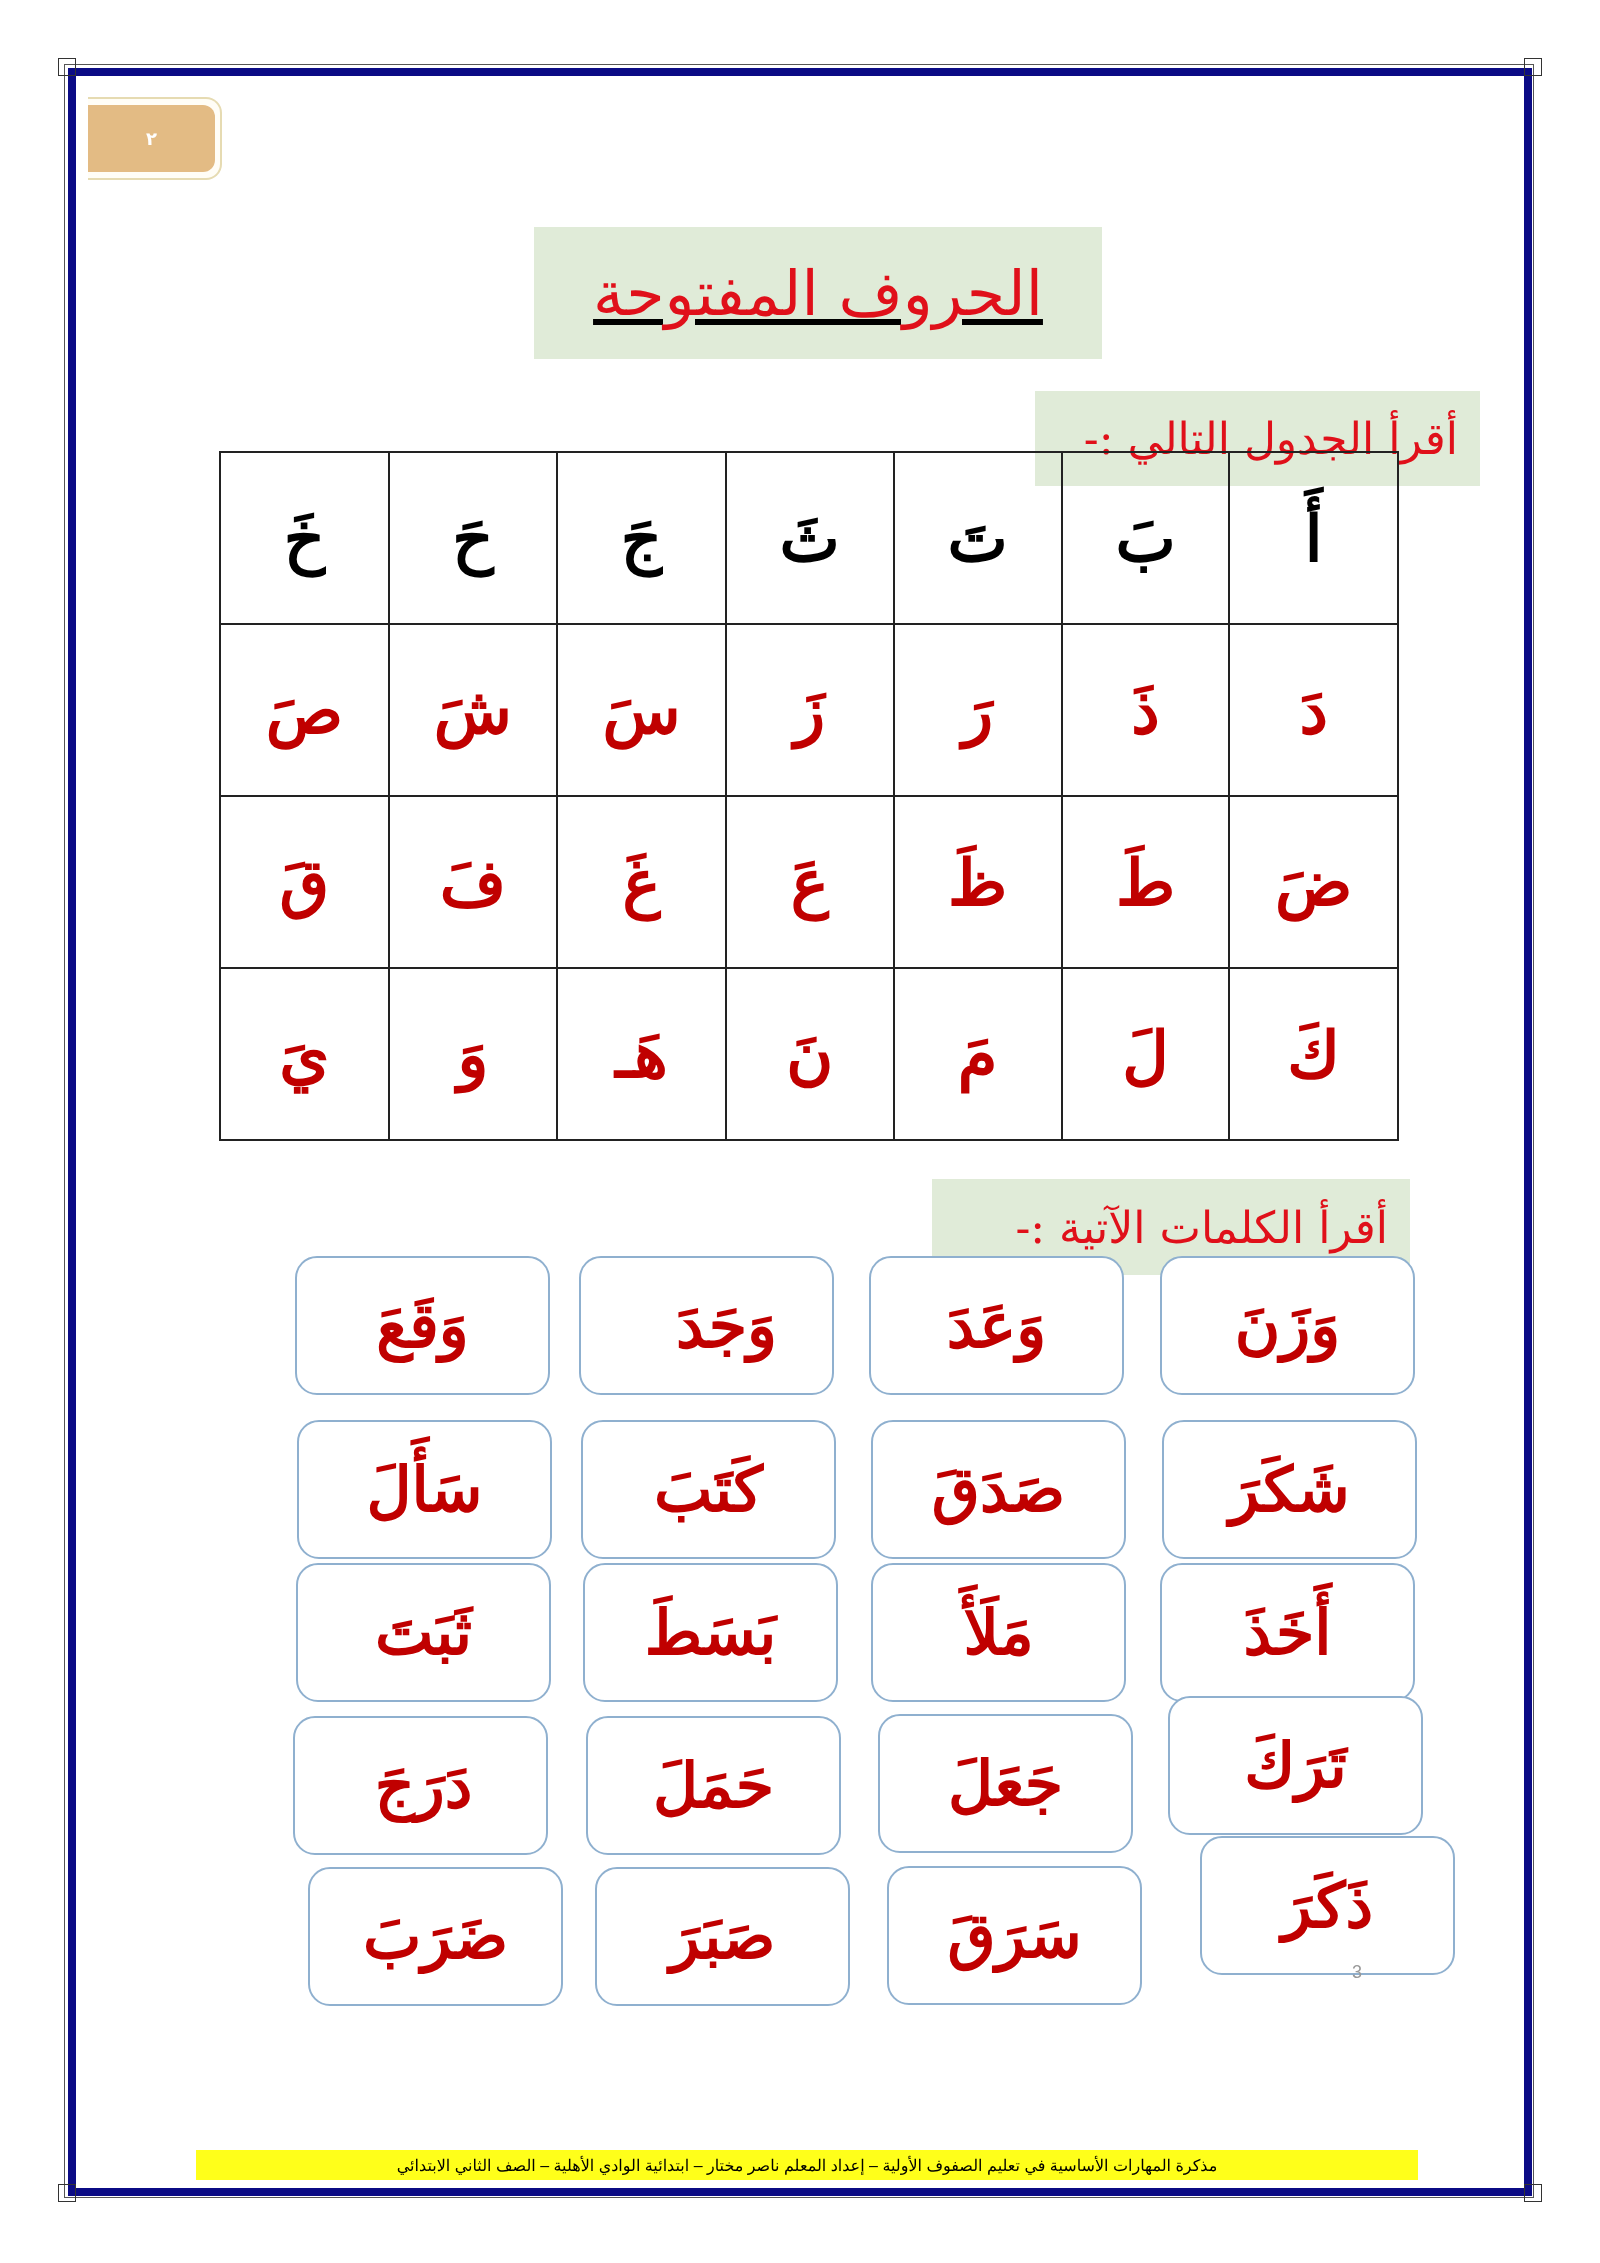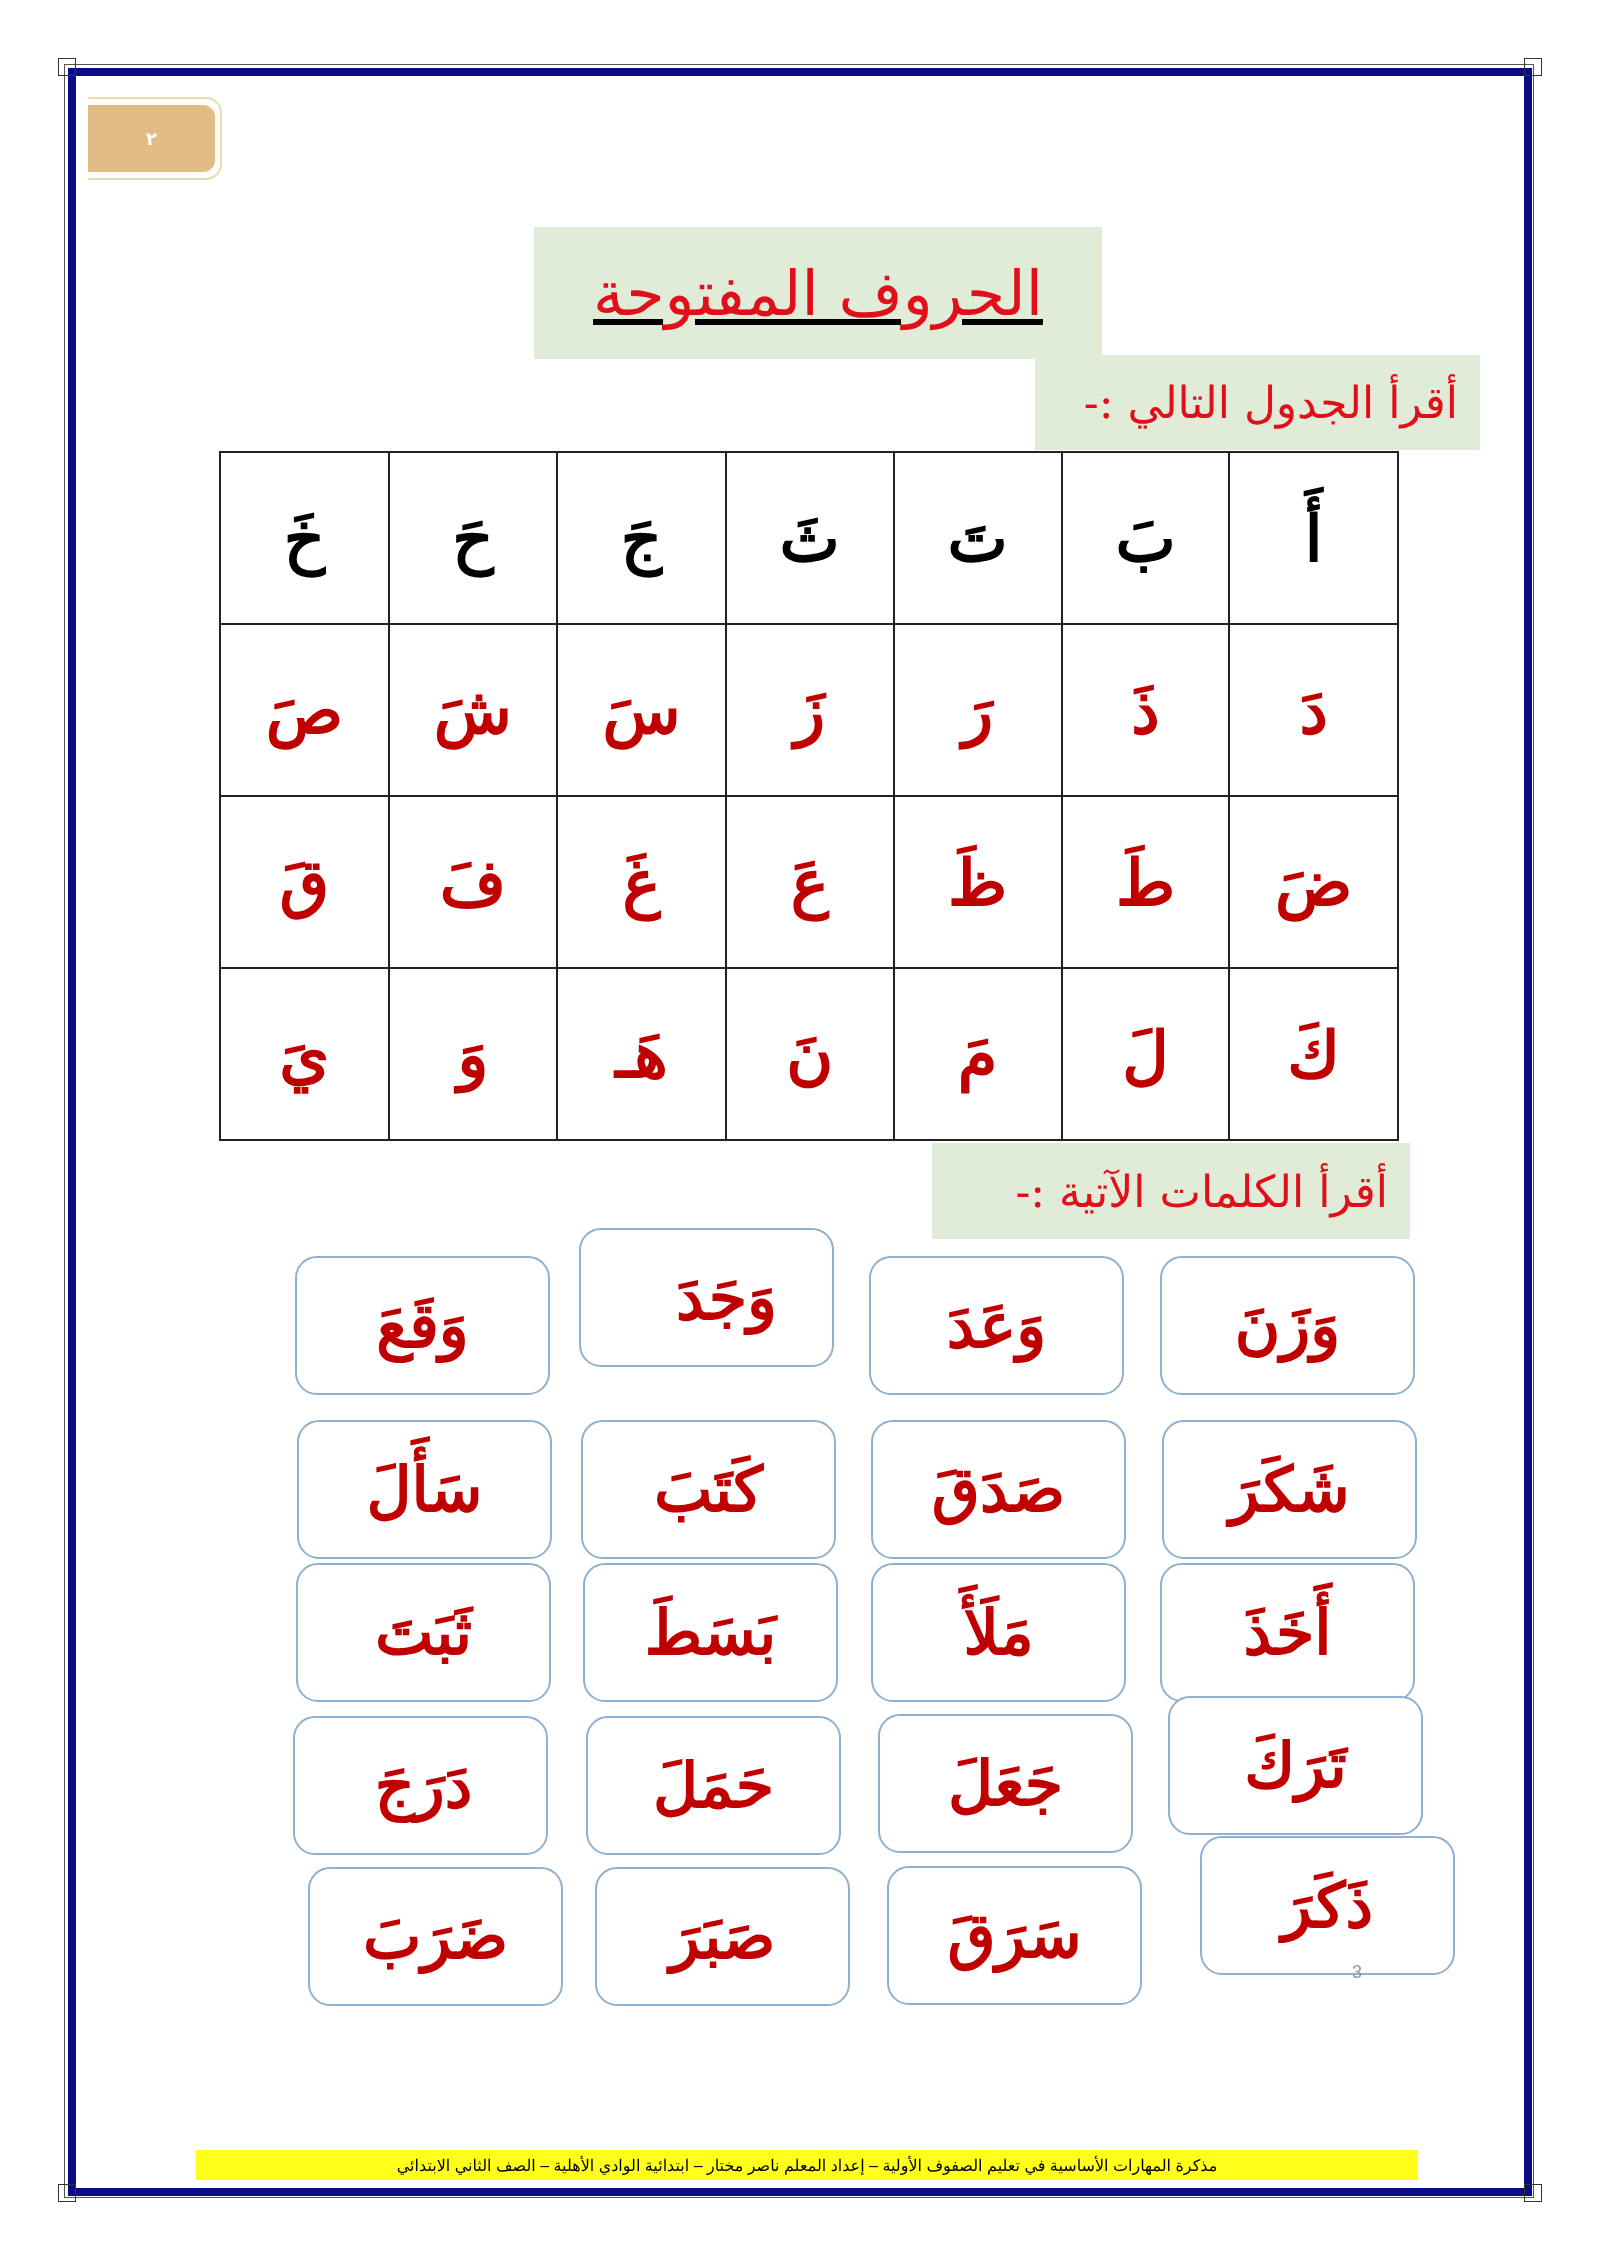--- a/index.html
+++ b/index.html
@@ -11,21 +11,21 @@
                 border:8px solid #0b0b85; box-sizing:border-box; }
   .corner { position:absolute; width:18px; height:18px; border:1.5px solid #333; box-sizing:border-box; }
   .badge-outer { position:absolute; left:88px; top:97px; width:134px; height:83px;
                  border:2px solid #e6dbb2; border-left:none; border-radius:0 16px 16px 0; box-sizing:border-box; background:#fffdf6; }
   .badge-inner { position:absolute; left:88px; top:105px; width:127px; height:67px;
                  background:#e3bb84; border-radius:0 12px 12px 0; display:flex; align-items:center; justify-content:center;
                  color:#fff; font-weight:bold; font-size:18px; }
   .title-box { position:absolute; left:534px; top:227px; width:568px; height:132px; background:#e0ebd8;
                display:flex; align-items:center; justify-content:center;text-decoration:underline; }
   .title-box span { color:#e0101a; font-family:"DejaVu Serif", serif; font-size:62px; direction:rtl; }
-  .sub-box { position:absolute; background:#e0ebd8; display:flex; align-items:center; justify-content:flex-end; padding-right:22px; box-sizing:border-box; }
+  .sub-box { position:absolute; background:#e0ebd8; display:flex; align-items:center; justify-content:flex-end; padding-right:22px; box-sizing:border-box;margin-top:36px; }
   .sub-box span { color:#e0101a; font-family:"DejaVu Serif", serif; font-size:44px; direction:rtl; white-space:nowrap; }
   .letters { position:absolute; left:219px; top:451px; width:1180px; height:680px; border-collapse:collapse; direction:rtl; }
   .letters td { border:2px solid #222; width:168px; height:168px; text-align:center; vertical-align:middle;
                 font-family:"DejaVu Serif", serif; font-size:64px; font-weight:bold; color:#c00000; }
   .letters tr.first td { color:#000; }
   .card { position:absolute; width:255px; height:139px; border:2px solid #8fb0cf; border-radius:22px; box-sizing:border-box;
           background:#fff; display:flex; align-items:center; justify-content:center;
           font-family:"DejaVu Serif", serif; font-size:62px; font-weight:bold; color:#c00000; direction:rtl; }
   .card-note { position:absolute; left:1352px; top:1962px; font-family:"Liberation Sans", sans-serif; font-size:18px; color:#999; }
   .footer { position:absolute; left:196px; top:2150px; width:1222px; height:30px; background:#ffff1a;
@@ -95,21 +95,21 @@
   </tr>
 </tbody>
   </table>
 
 <div class="sub-box" style="left:932px;top:1143px;width:478px;height:96px;">
   <span>أقرأ الكلمات الآتية :-</span>
 </div>
 
 <div class="card" style="left:1160px;top:1256px;">وَزَنَ</div>
 <div class="card" style="left:869px;top:1256px;">وَعَدَ</div>
-<div class="card" style="left:579px;top:1228px;padding-left:40px;">وَجَدَ</div>
+<div class="card" style="left:579px;top:1256px;padding-left:40px;">وَجَدَ</div>
 <div class="card" style="left:295px;top:1256px;">وَقَعَ</div>
 
 <div class="card" style="left:1162px;top:1420px;">شَكَرَ</div>
 <div class="card" style="left:871px;top:1420px;">صَدَقَ</div>
 <div class="card" style="left:581px;top:1420px;">كَتَبَ</div>
 <div class="card" style="left:297px;top:1420px;">سَأَلَ</div>
 
 <div class="card" style="left:1160px;top:1563px;">أَخَذَ</div>
 <div class="card" style="left:871px;top:1563px;text-align:center;">مَلَأَ</div>
 <div class="card" style="left:583px;top:1563px;">بَسَطَ</div>

